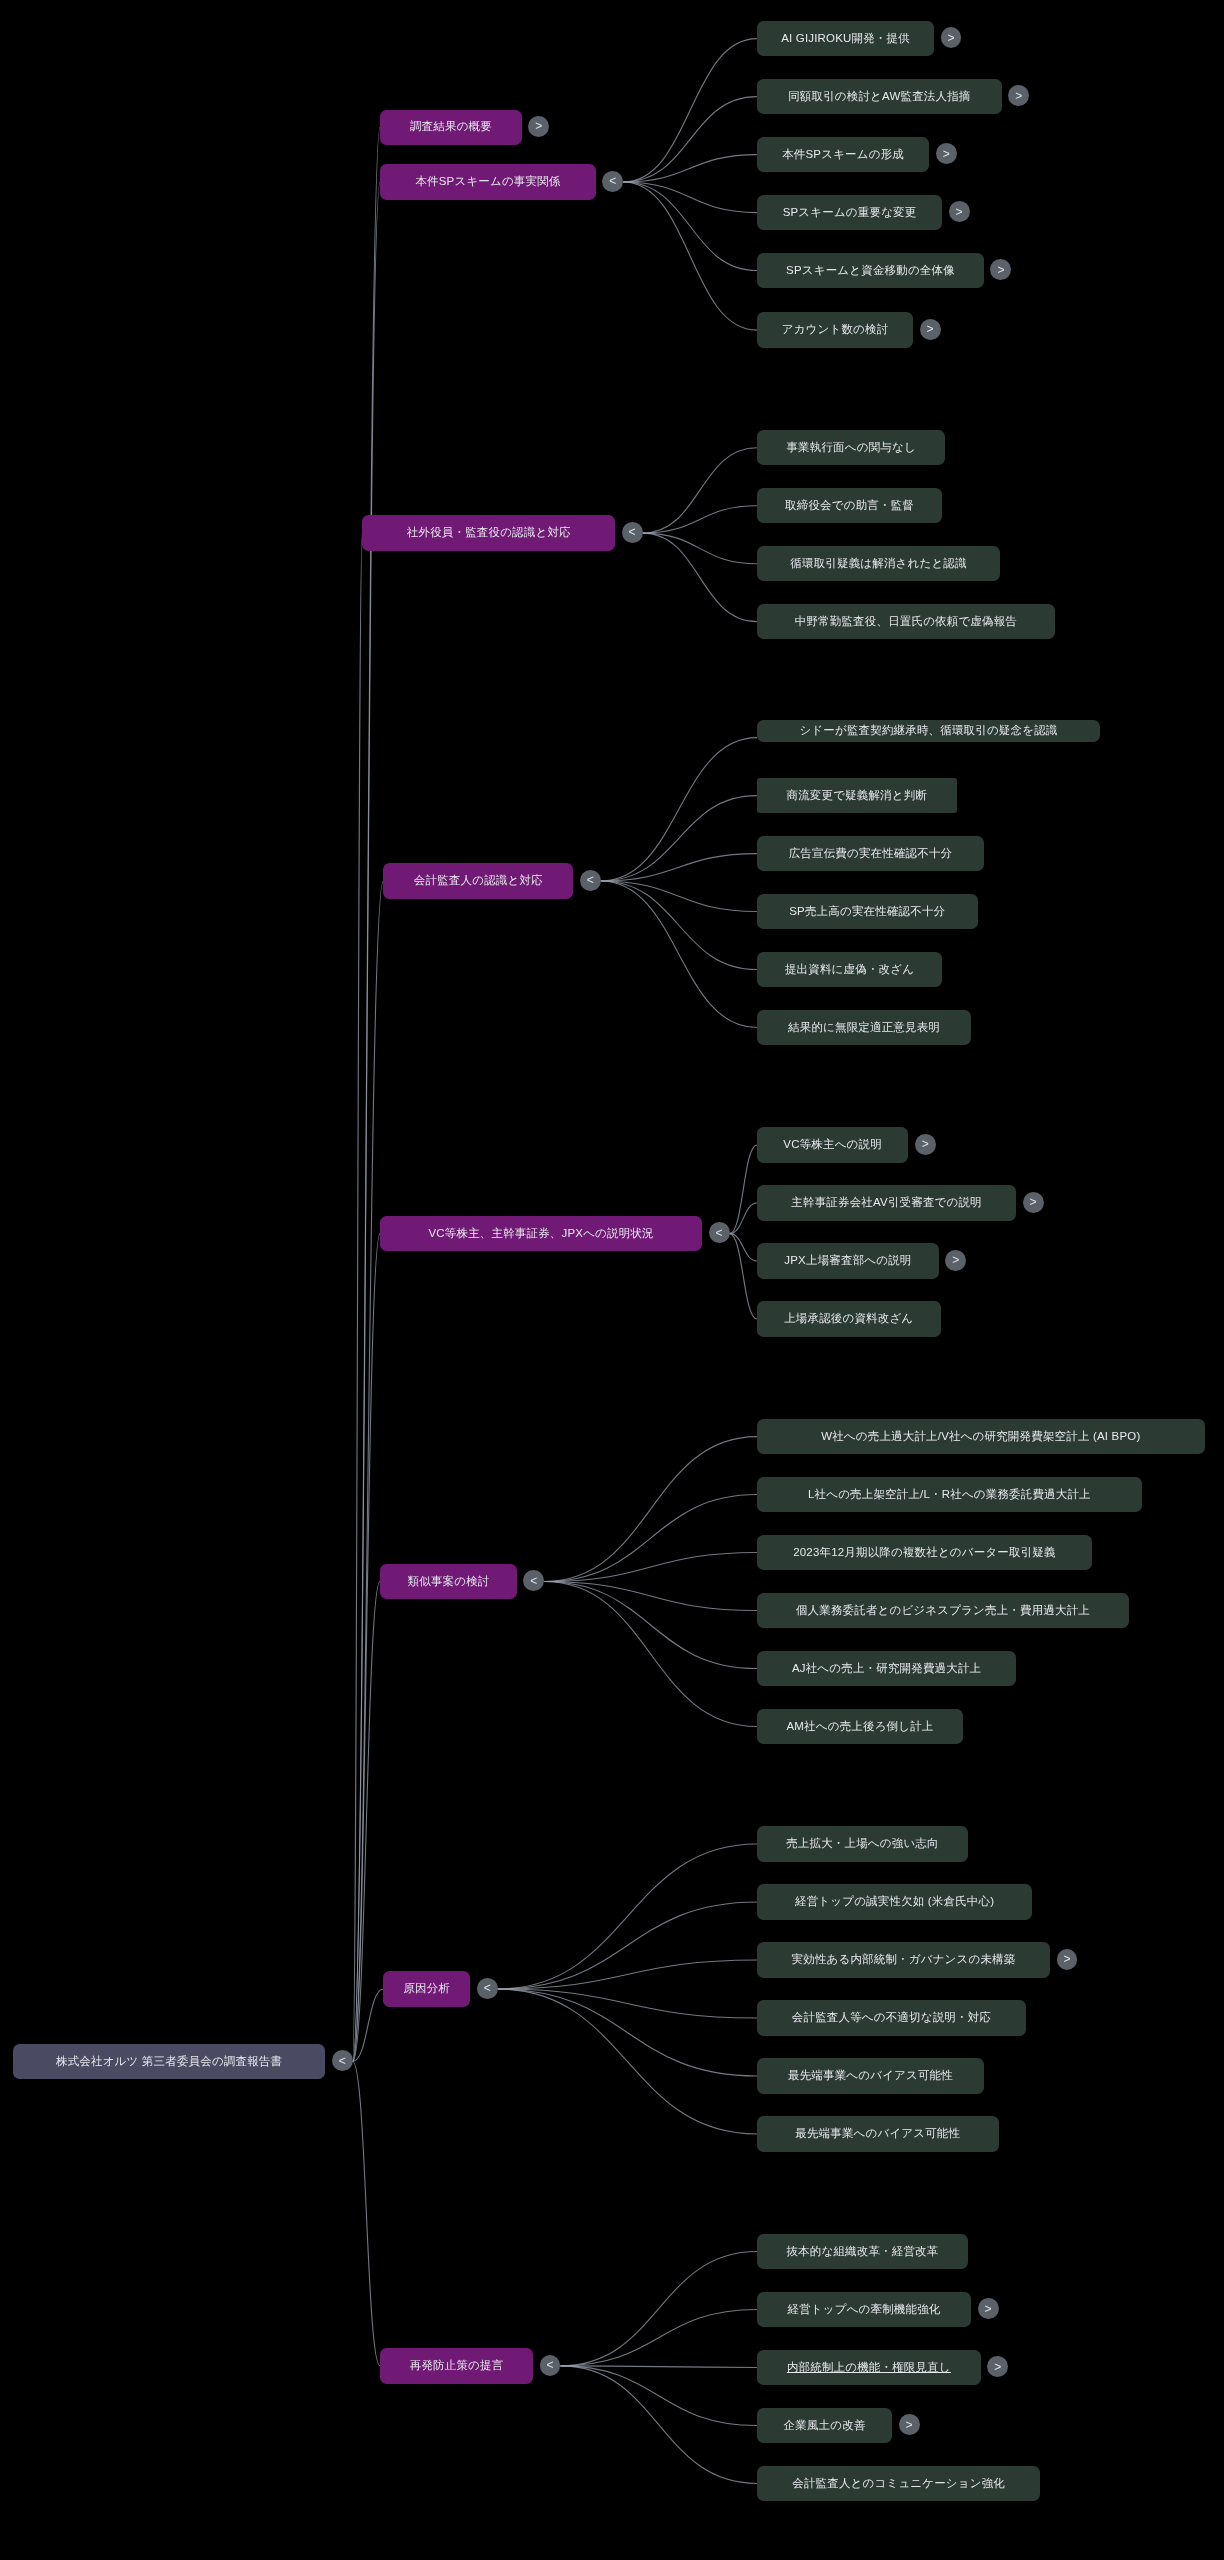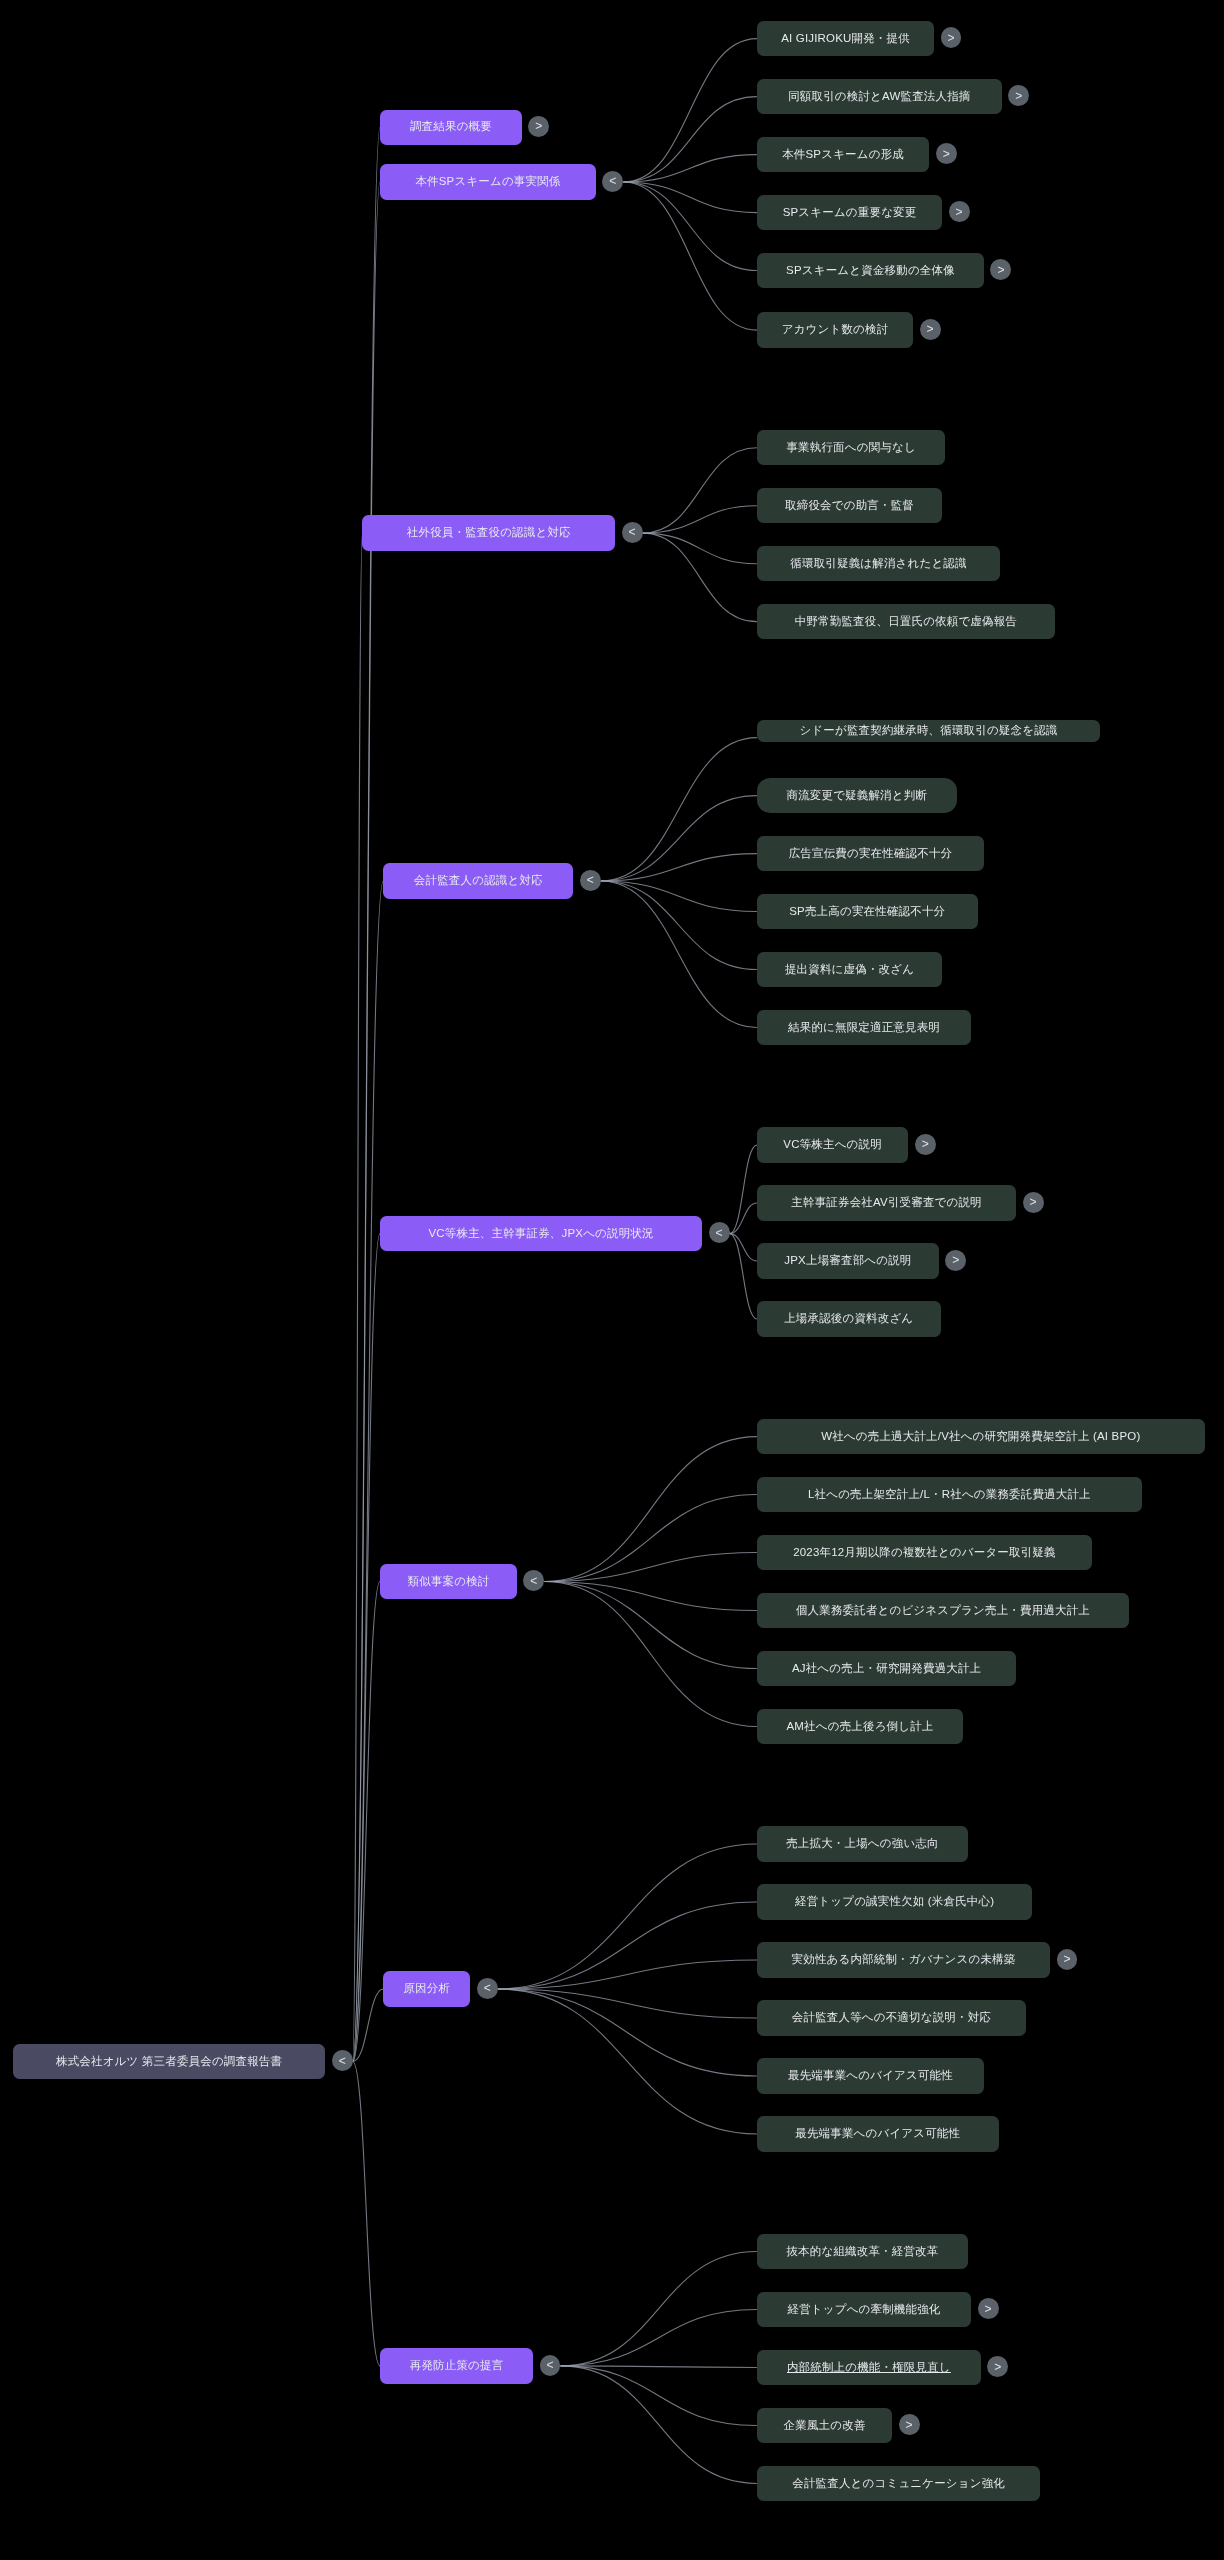--- a/index.html
+++ b/index.html
@@ -34,21 +34,21 @@
     line-height: 1;
     z-index: 5;
   }
   .node-root {
     background: #4a4a63;
     font-size: 11.5px;
     padding: 0 11px;
     height: 26px;
   }
   .node-branch {
-    background: #8b5cf6;
+    background: #701a75;
     font-size: 11.5px;
     padding: 0 11px;
     height: 26px;
   }
   .node-leaf {
     background: #2c3a34;
     font-size: 11.5px;
     padding: 0 11px;
     height: 26px;
   }
@@ -139,21 +139,21 @@
     <div class="toggle" style="left: 919.611px; top: 318.884px; width: 20.9368px; height: 20.9368px; font-size: 12.0789px;">&gt;</div>
     <div class="node node-branch" style="left: 362.368px; top: 515.368px; min-width: 252.853px; height: 35.4316px; font-size: 11.4831px; padding: 0px 11.2737px; border-radius: 6.44211px;">社外役員・監査役の認識と対応</div>
     <div class="toggle" style="left: 621.663px; top: 521.811px; width: 20.9368px; height: 20.9368px; font-size: 12.0789px;">&lt;</div>
     <div class="node node-leaf" style="left: 756.947px; top: 430.011px; min-width: 188.432px; height: 35.4316px; font-size: 11.4831px; padding: 0px 11.2737px; border-radius: 6.44211px;">事業執行面への関与なし</div>
     <div class="node node-leaf" style="left: 756.947px; top: 487.989px; min-width: 185.211px; height: 35.4316px; font-size: 11.4831px; padding: 0px 11.2737px; border-radius: 6.44211px;">取締役会での助言・監督</div>
     <div class="node node-leaf" style="left: 756.947px; top: 545.968px; min-width: 243.189px; height: 35.4316px; font-size: 11.4831px; padding: 0px 11.2737px; border-radius: 6.44211px;">循環取引疑義は解消されたと認識</div>
     <div class="node node-leaf" style="left: 756.947px; top: 603.947px; min-width: 297.947px; height: 35.4316px; font-size: 11.4831px; padding: 0px 11.2737px; border-radius: 6.44211px;">中野常勤監査役、日置氏の依頼で虚偽報告</div>
     <div class="node node-branch" style="left: 383.305px; top: 863.242px; min-width: 190.042px; height: 35.4316px; font-size: 11.4831px; padding: 0px 11.2737px; border-radius: 6.44211px;">会計監査人の認識と対応</div>
     <div class="toggle" style="left: 579.789px; top: 869.684px; width: 20.9368px; height: 20.9368px; font-size: 12.0789px;">&lt;</div>
     <div class="node node-leaf" style="left: 756.947px; top: 719.905px; min-width: 343.042px; height: 22px; font-size: 11.4831px; padding: 0px 11.2737px; border-radius: 6.44211px;">シドーが監査契約継承時、循環取引の疑念を認識</div>
-    <div class="node node-leaf" style="left: 756.947px; top: 777.884px; min-width: 199.705px; height: 35.4316px; font-size: 11.4831px; padding: 0px 11.2737px; border-radius: 13px;">商流変更で疑義解消と判断</div>
+    <div class="node node-leaf" style="left: 756.947px; top: 777.884px; min-width: 199.705px; height: 35.4316px; font-size: 11.4831px; padding: 0px 11.2737px; border-radius: 3px;">商流変更で疑義解消と判断</div>
     <div class="node node-leaf" style="left: 756.947px; top: 835.863px; min-width: 227.084px; height: 35.4316px; font-size: 11.4831px; padding: 0px 11.2737px; border-radius: 6.44211px;">広告宣伝費の実在性確認不十分</div>
     <div class="node node-leaf" style="left: 756.947px; top: 893.842px; min-width: 220.642px; height: 35.4316px; font-size: 11.4831px; padding: 0px 11.2737px; border-radius: 6.44211px;">SP売上高の実在性確認不十分</div>
     <div class="node node-leaf" style="left: 756.947px; top: 951.821px; min-width: 181.989px; height: 35.4316px; font-size: 11.4831px; padding: 0px 28px; border-radius: 6.44211px;">提出資料に虚偽・改ざん</div>
     <div class="node node-leaf" style="left: 756.947px; top: 1009.8px; min-width: 214.2px; height: 35.4316px; font-size: 11.4831px; padding: 0px 11.2737px; border-radius: 6.44211px;">結果的に無限定適正意見表明</div>
     <div class="node node-branch" style="left: 380.084px; top: 1215.95px; min-width: 322.105px; height: 35.4316px; font-size: 11.4831px; padding: 0px 11.2737px; border-radius: 6.44211px;">VC等株主、主幹事証券、JPXへの説明状況</div>
     <div class="toggle" style="left: 708.632px; top: 1222.39px; width: 20.9368px; height: 20.9368px; font-size: 12.0789px;">&lt;</div>
     <div class="node node-leaf" style="left: 756.947px; top: 1127.37px; min-width: 151.389px; height: 35.4316px; font-size: 11.4831px; padding: 0px 11.2737px; border-radius: 6.44211px;">VC等株主への説明</div>
     <div class="toggle" style="left: 914.779px; top: 1133.81px; width: 20.9368px; height: 20.9368px; font-size: 12.0789px;">&gt;</div>
     <div class="node node-leaf" style="left: 756.947px; top: 1185.35px; min-width: 259.295px; height: 35.4316px; font-size: 11.4831px; padding: 0px 11.2737px; border-radius: 6.44211px;">主幹事証券会社AV引受審査での説明</div>
     <div class="toggle" style="left: 1022.68px; top: 1191.79px; width: 20.9368px; height: 20.9368px; font-size: 12.0789px;">&gt;</div>

